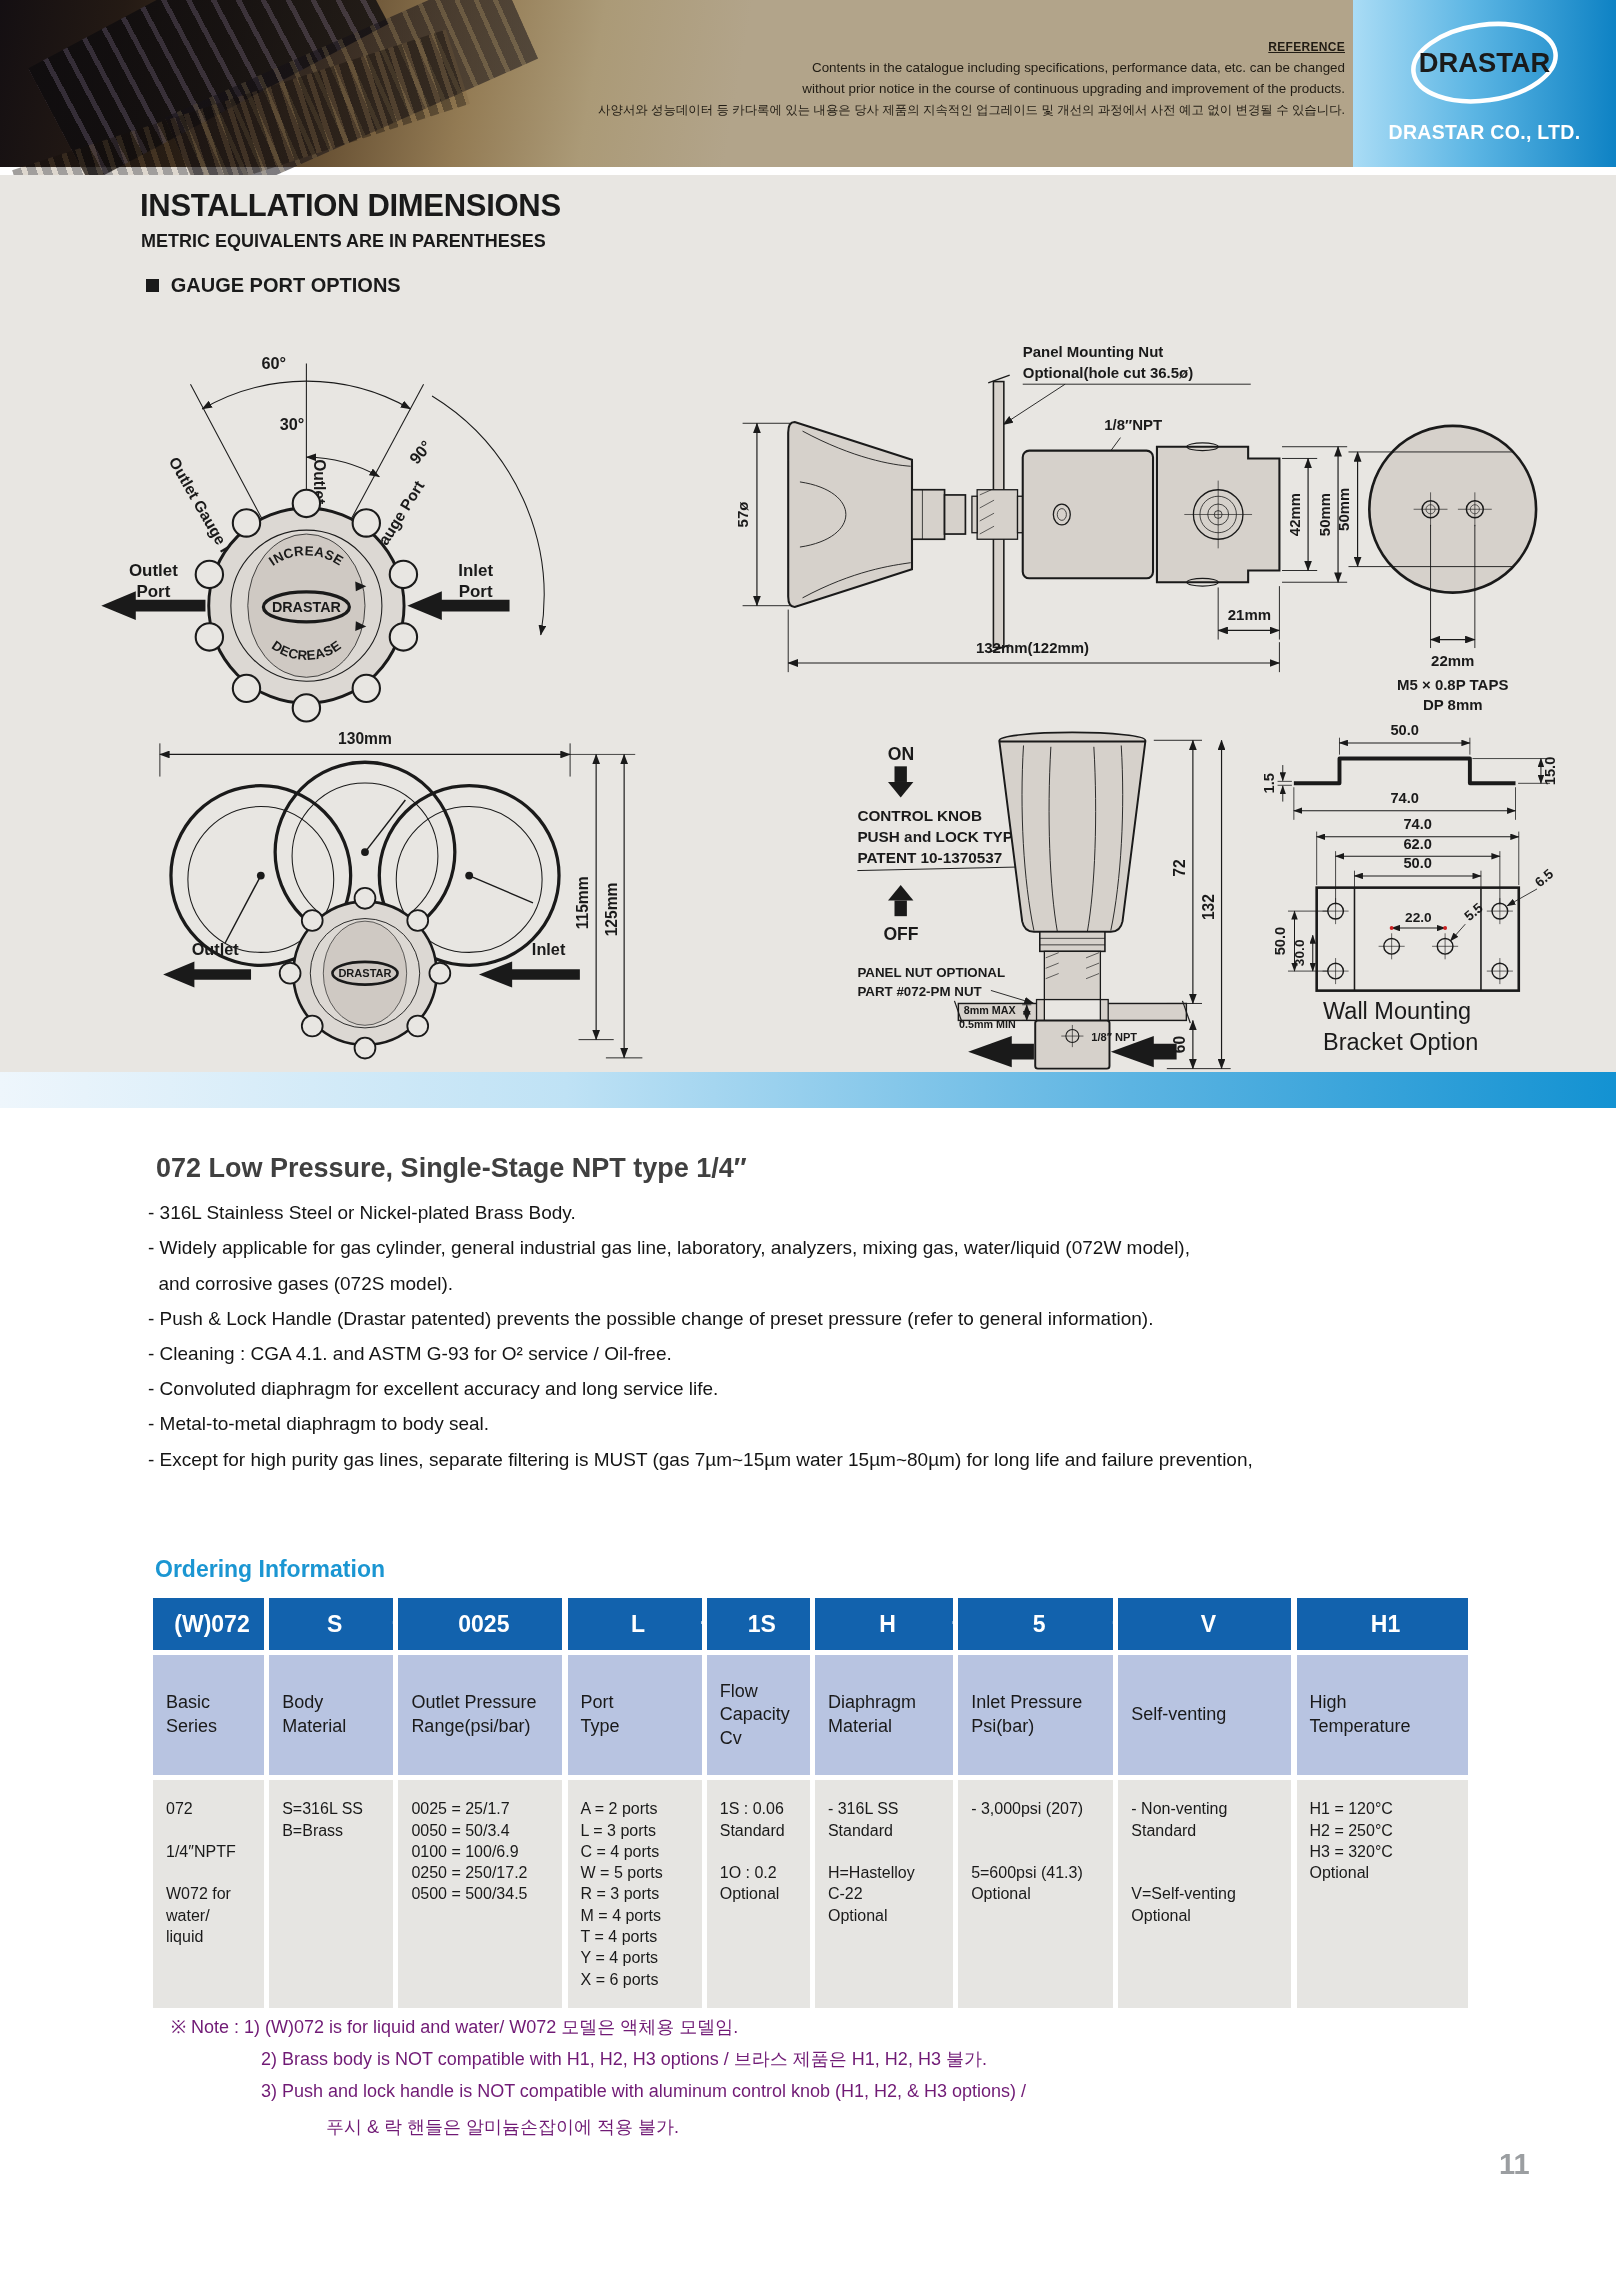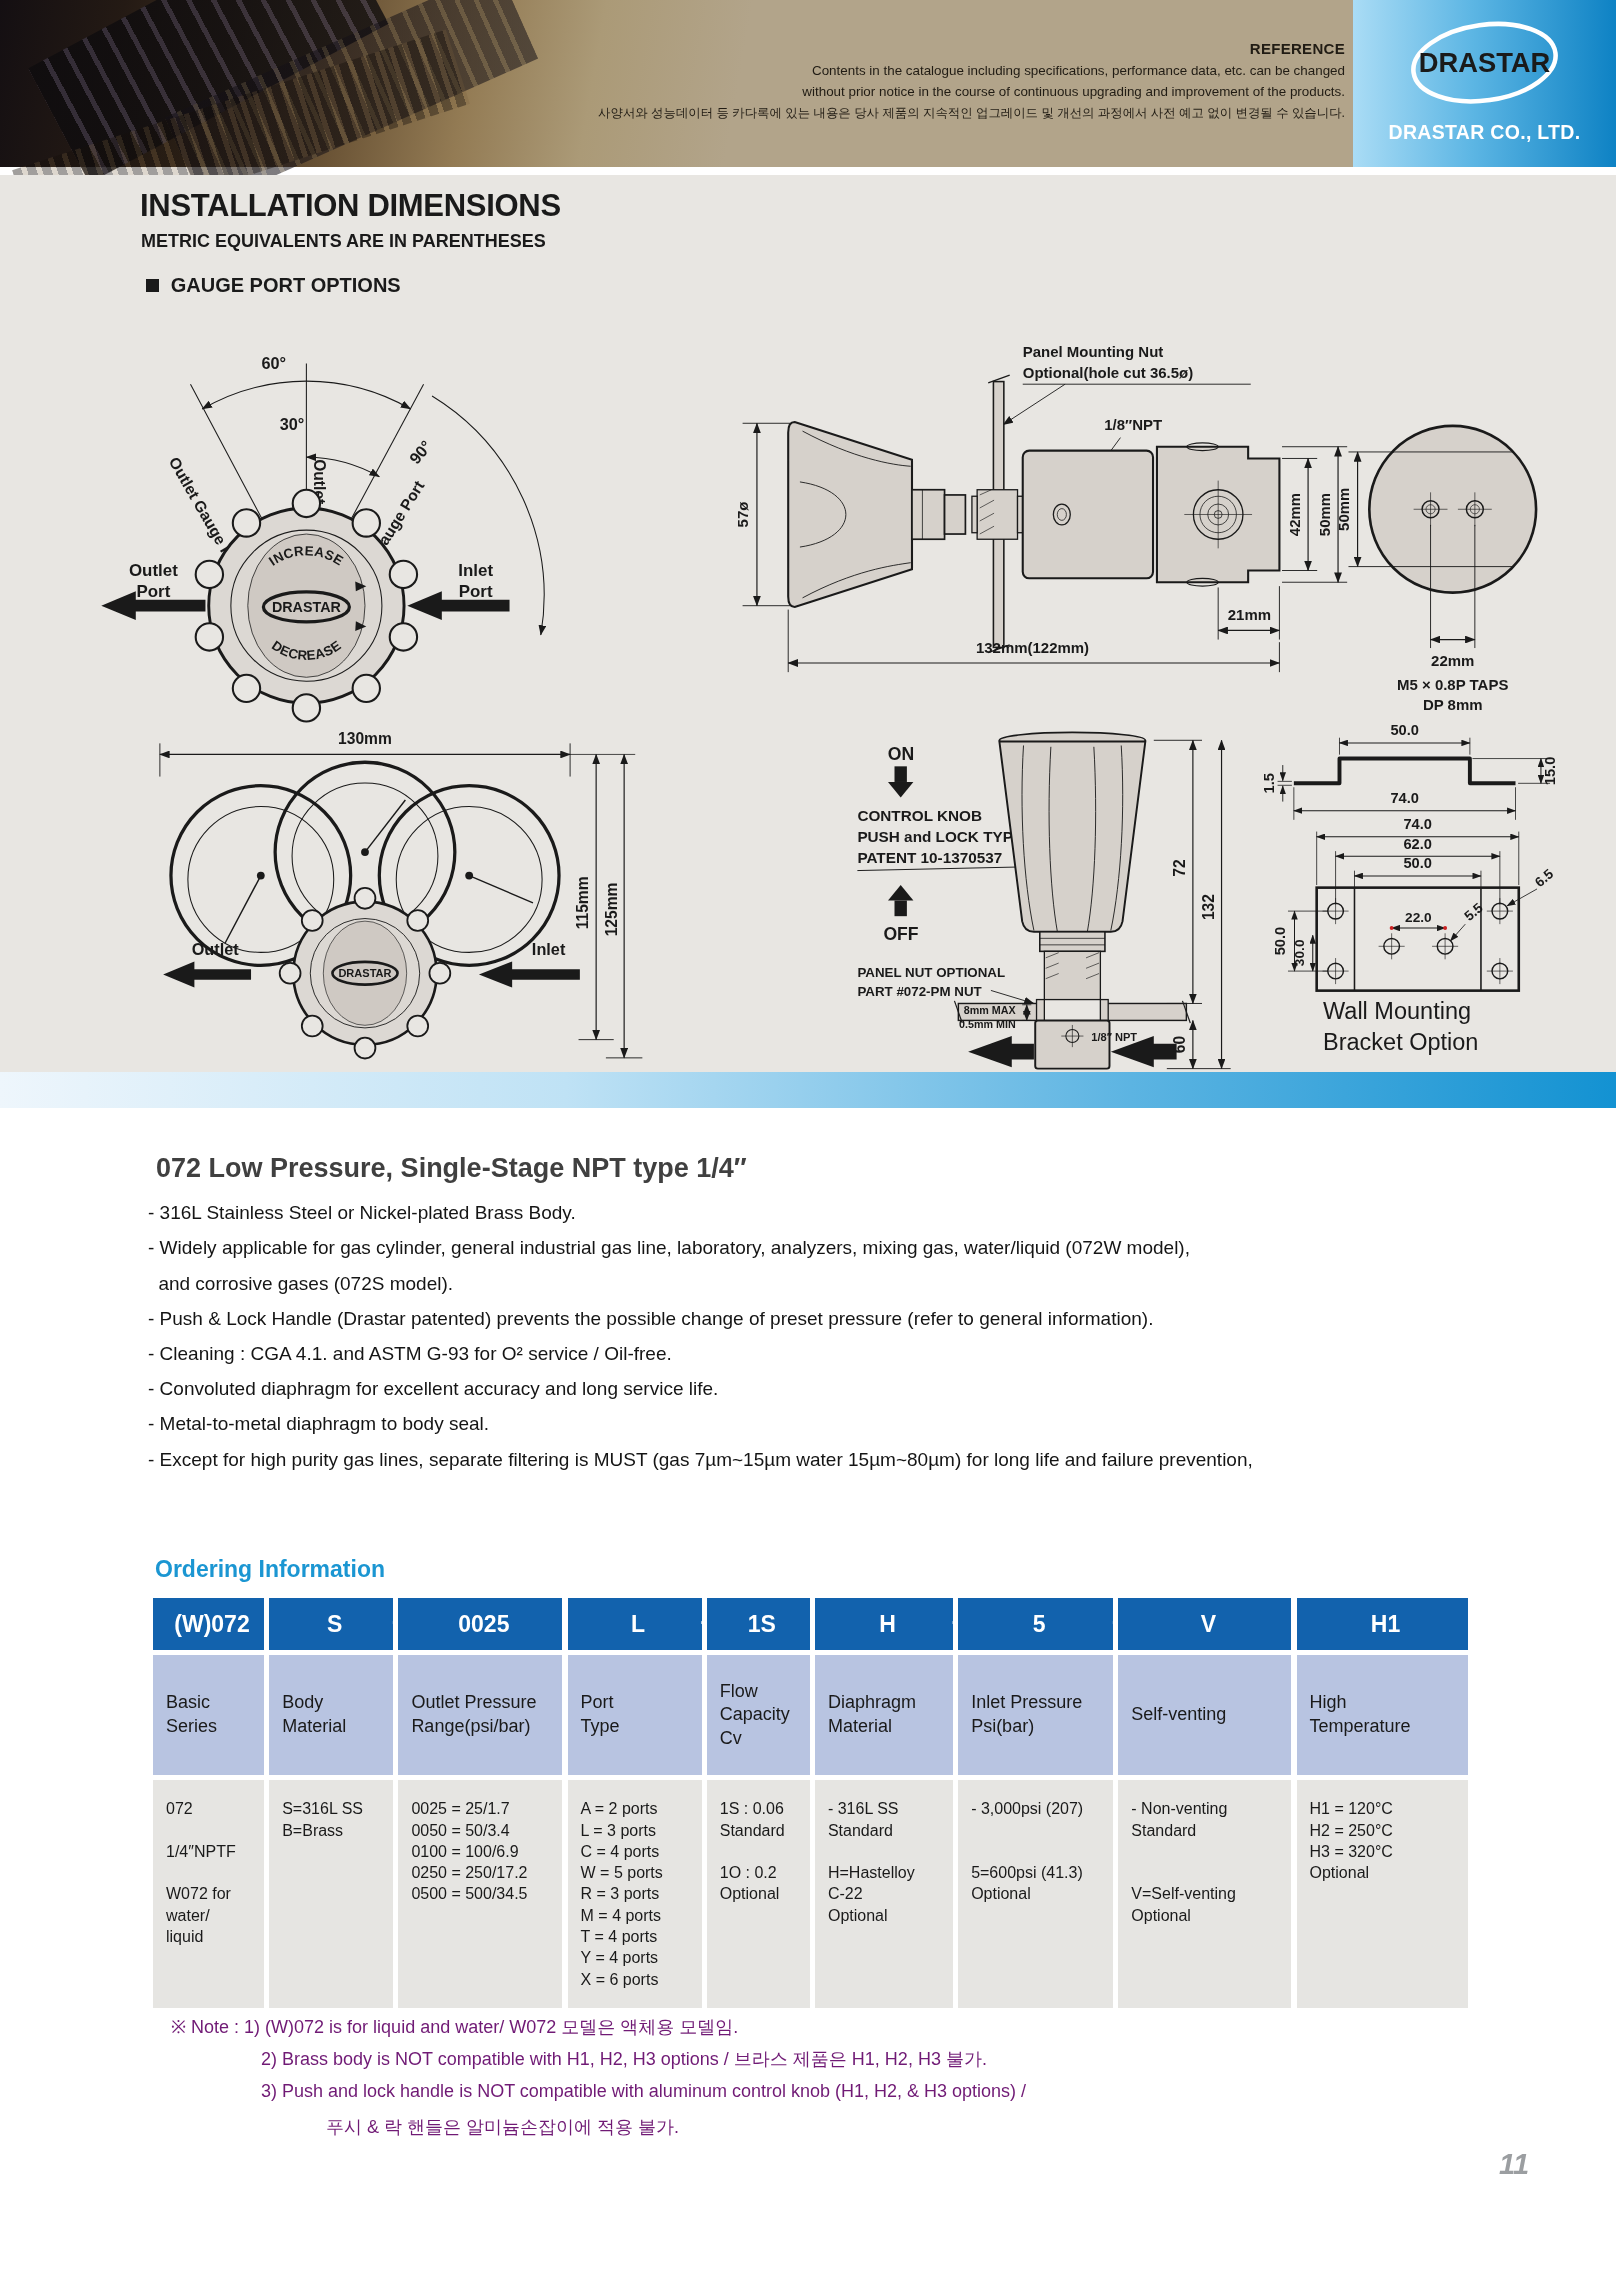--- a/index.html
+++ b/index.html
@@ -9,21 +9,21 @@
   .header{position:absolute;left:0;top:0;width:1616px;height:167px;background:#b2a48a;}
   .photo{position:absolute;left:0;top:0;width:1017px;height:167px;
          background:linear-gradient(100deg,#140f12 0%,#241a14 12%,#3c2d1e 22%,#6b5436 34%,#937b54 46%,#ab9a77 58%,#b2a48a 72%,#b2a48a 100%);}
   .chipA{position:absolute;left:39px;top:-19.5px;width:339px;height:130px;transform:rotate(-28deg);
          background:repeating-linear-gradient(90deg,#0e0c0e 0 17px,#3a3340 17px 22px);opacity:.8;}
   .chipB{position:absolute;left:169px;top:39px;width:365px;height:98px;transform:rotate(-24deg);
          background:repeating-linear-gradient(90deg,#141016 0 13px,#4f4436 13px 17.6px);opacity:.55;}
   .chipC{position:absolute;left:13px;top:98px;width:456px;height:78px;transform:rotate(-18deg);
          background:repeating-linear-gradient(90deg,rgba(20,14,10,.8) 0 9px,rgba(120,95,60,.5) 9px 14.3px);opacity:.5;}
   .refblock{position:absolute;left:586px;top:40px;width:759px;text-align:right;color:#211c14;}
-  .reftitle{font-size:15px;font-weight:bold;letter-spacing:0.3px;}
+  .reftitle{font-size:12px;font-weight:bold;letter-spacing:0.3px;text-decoration:underline;}
   .refline{font-size:13.4px;margin-top:5.9px;}
   .refko{font-size:12.4px;margin-top:6.5px;}
   .logo-panel{position:absolute;left:1353px;top:0;width:263px;height:167px;
               background:linear-gradient(90deg,#aadcf5 0%,#5db6e4 45%,#0e82c4 100%);}
   .company{position:absolute;left:0;top:121px;width:263px;text-align:center;color:#ffffff;
            font-size:19.5px;font-weight:bold;letter-spacing:0.3px;}
   
   .gray{position:absolute;left:0;top:175px;width:1616px;height:897px;background:#e8e6e2;}
   .band{position:absolute;left:0;top:1072px;width:1616px;height:36px;
         background:linear-gradient(90deg,#eef6fc 0%,#bfe2f5 35%,#5cb4e2 70%,#1392d2 100%);}
@@ -47,21 +47,21 @@
                  position:relative;color:#fff;font-size:23px;font-weight:bold;padding-left:7px;}
   .codebar .cell .dash{position:absolute;right:-6.5px;top:50%;transform:translateY(-58%);color:#fff;}
   .ohead{margin-top:5.2px;}
   .ohead .cell{background:#b8c4e1;height:120px;box-sizing:border-box;padding:10.4px 13px;
                font-size:18px;display:flex;align-items:center;white-space:pre-line;line-height:1.32;}
   .obody{margin-top:5.2px;}
   .obody .cell{background:#e6e5e2;min-height:210px;box-sizing:border-box;padding:18px 13px;
                font-size:16px;white-space:pre-line;line-height:1.33;}
   
   .note{position:absolute;font-size:18px;color:#701a75;}
-  .pagenum{position:absolute;left:1499px;top:2148px;font-size:29px;font-weight:bold;color:#9b9ea1;font-style:italic;}
+  .pagenum{position:absolute;left:1499px;top:2148px;font-size:29px;font-weight:bold;color:#9b9ea1;}
 </style>
 </head>
 <body>
 
 <div class="page">
 
   <div class="header">
     <div class="photo">
       <div class="chipA"></div>
       <div class="chipB"></div>

